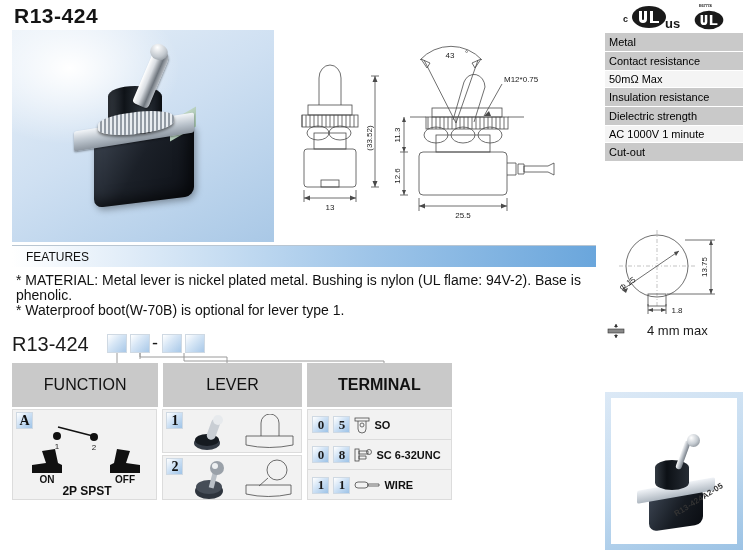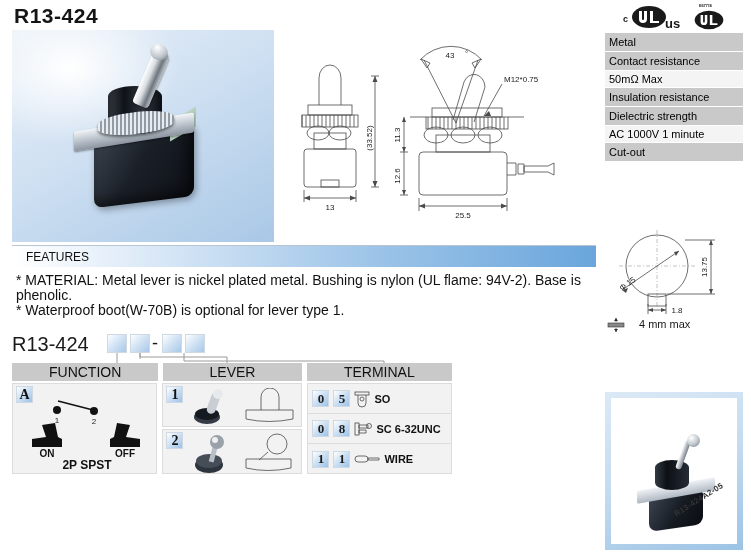--- a/index.html
+++ b/index.html
@@ -100,21 +100,21 @@
   .spec-val {
     background:#f4f4f4; color:#000; font-size:11px;
     padding:2px 4px; border-bottom:1px solid #ffffff;
     line-height:12px; white-space:pre-line;
   }
 
   
   #cutout-box { position:absolute; right:8px; top:228px; width:138px; height:88px; background:#fff; }
   #cutout-note {
     position:absolute; right:8px; top:318px; width:138px; height:20px;
-    font-size:11px; display:flex; align-items:flex-start; gap:12px;
+    font-size:13px; display:flex; align-items:flex-end; gap:20px;
   }
 
   
   #features-box { position:absolute; left:12px; top:245px; width:584px; height:80px; }
   #features-title-bar {
     height:22px;
     background:linear-gradient(90deg,#ffffff 0%, #e8f1fa 15%, #9dc4e8 62%, #6aa6dc 100%);
     display:flex; align-items:center; padding-left:14px;
     font-size:12px; color:#111;
     border-top:1px solid #b9c6d2;
@@ -130,26 +130,26 @@
     position:absolute; top:2px; width:20px; height:19px;
     background:linear-gradient(135deg,#ffffff 0%, #d8e7f6 40%, #a8c8e8 100%);
     border:1px solid #cfd9e3;
   }
   #dash { position:absolute; top:1px; font-size:18px; color:#1a1a1a; }
 
   
   #sel-table { position:absolute; left:12px; top:363px; width:440px; }
   #sel-header { display:flex; gap:5px; }
   .sel-head-cell {
-    background:#c9c9c9; font-size:14px; text-align:center;
-    padding:1px 0; color:#111;
+    background:#c9c9c9; font-size:16px; text-align:center;
+    padding:13px 0; color:#111;
   }
   .col-function { width:148px; }
   .col-lever    { width:140px; }
-  .col-terminal { width:147px; }
+  .col-terminal { width:147px;font-weight:bold; }
   #sel-body { display:flex; gap:5px; margin-top:2px; }
 
   .cell {
     background:#f2f2f2; border:1px solid #dcdcdc; position:relative;
   }
   .code-tag {
     position:absolute; left:3px; top:2px; width:17px; height:17px;
     background:linear-gradient(135deg,#ffffff,#cfe2f5 45%,#9ec3e7);
     border:1px solid #cfd9e3;
     font-size:14px; font-weight:bold; color:#111;

